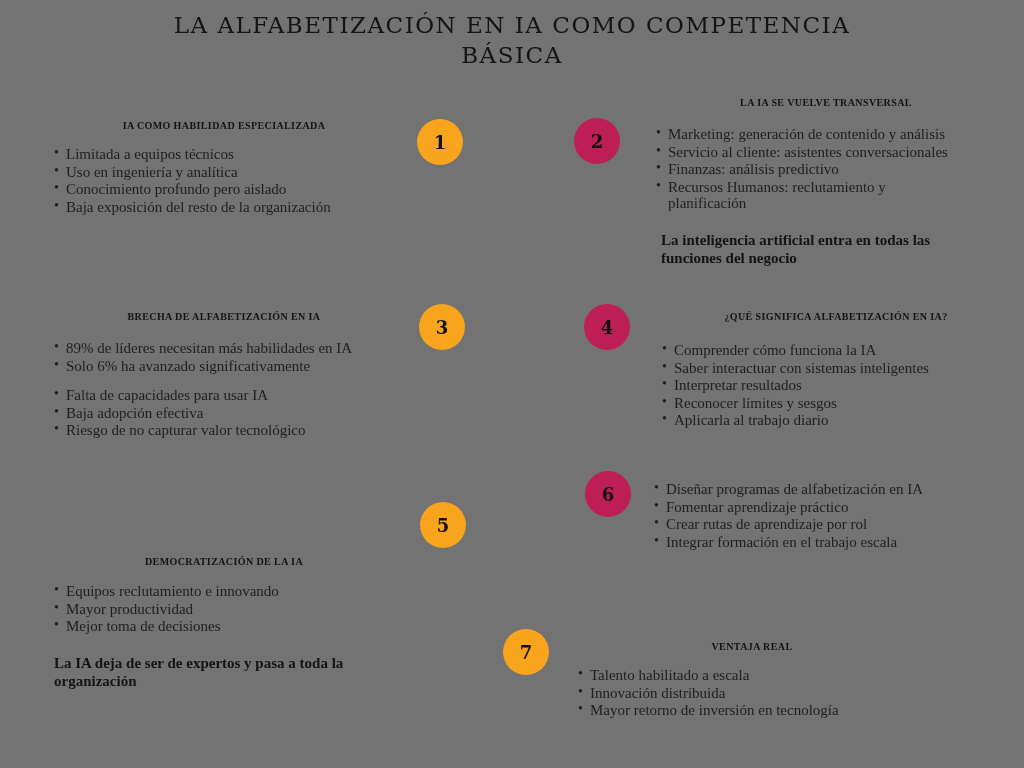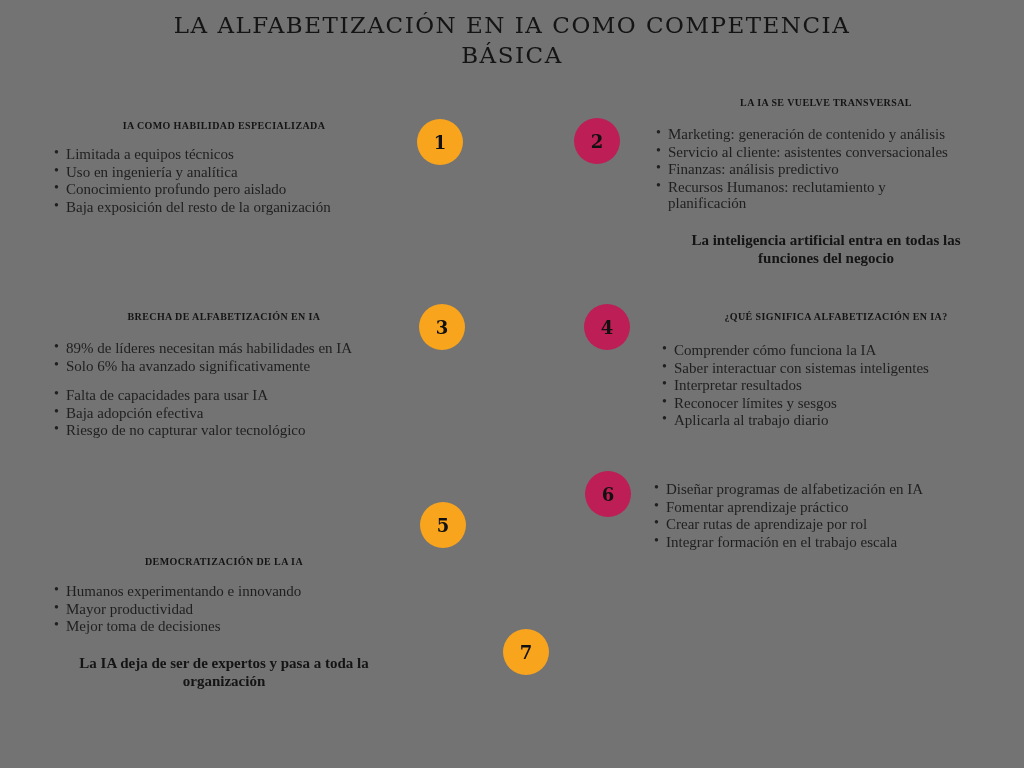--- a/index.html
+++ b/index.html
@@ -14,21 +14,21 @@
   }
   .sec{position:absolute;}
   .sec h2{
     margin:0;text-align:center;font-size:10px;font-weight:700;
     letter-spacing:.4px;color:#141414;line-height:1.2;
   }
   .sec ul{margin:0;padding:0 0 0 6px;list-style:none;font-size:15px;line-height:1.1;}
   .sec li{position:relative;padding-left:12px;margin:0 0 1px 0;}
   .sec li::before{content:"\2022";position:absolute;left:0;top:-1px;font-size:14px;color:#1f1f1f;}
   .footer-note{
-    margin:19px auto 0;text-align:center;font-weight:700;font-size:15px;
+    margin:19px auto 0;font-weight:700;font-size:15px;
     line-height:1.25;color:#141414;
   }
   .sec1{left:48px;top:120px;width:352px;}   .sec1 h2{margin-bottom:14px;}
   .sec2{left:650px;top:97px;width:352px;}   .sec2 h2{margin-bottom:17px;}
   .sec2 .footer-note{max-width:330px;}
   .sec2 li:nth-child(4){max-width:248px;}
   .sec3{left:48px;top:311px;width:352px;}   .sec3 h2{margin-bottom:17px;}
   .sec3 .group2{margin-top:13px;}
   .sec3 .group1 li:nth-child(1){max-width:312px;}
   .sec4{left:656px;top:311px;width:360px;}  .sec4 h2{margin-bottom:19px;}
@@ -94,36 +94,44 @@
         <li>Saber interactuar con sistemas inteligentes</li>
         <li>Interpretar resultados</li>
         <li>Reconocer límites y sesgos</li>
         <li>Aplicarla al trabajo diario</li>
       </ul>
   </section>
 
   <section class="sec sec5">
     <h2>DEMOCRATIZACIÓN DE LA IA</h2>
     <ul>
-        <li>Humanos experimentando e innovando</li>
+        <li>Equipos reclutamiento e innovando</li>
         <li>Mayor productividad</li>
         <li>Mejor toma de decisiones</li>
       </ul>
     <p class="footer-note">La IA deja de ser de expertos y pasa a toda la organización</p>
   </section>
 
   <section class="sec sec6">
     <ul>
         <li>Diseñar programas de alfabetización en IA</li>
         <li>Fomentar aprendizaje práctico</li>
         <li>Crear rutas de aprendizaje por rol</li>
         <li>Integrar formación en el trabajo escala</li>
       </ul>
   </section>
 
+  <section class="sec sec7">
+    <h2>VENTAJA REAL</h2>
+    <ul>
+        <li>Talento habilitado a escala</li>
+        <li>Innovación distribuida</li>
+        <li>Mayor retorno de inversión en tecnología</li>
+      </ul>
+  </section>
 
   <div class="circle c1" style="background-color: rgb(248, 164, 29);">
     <span>1</span>
   </div>
   <div class="circle c2" style="background-color: rgb(189, 30, 85);">
     <span>2</span>
   </div>
   <div class="circle c3" style="background-color: rgb(248, 164, 29);">
     <span>3</span>
   </div>

